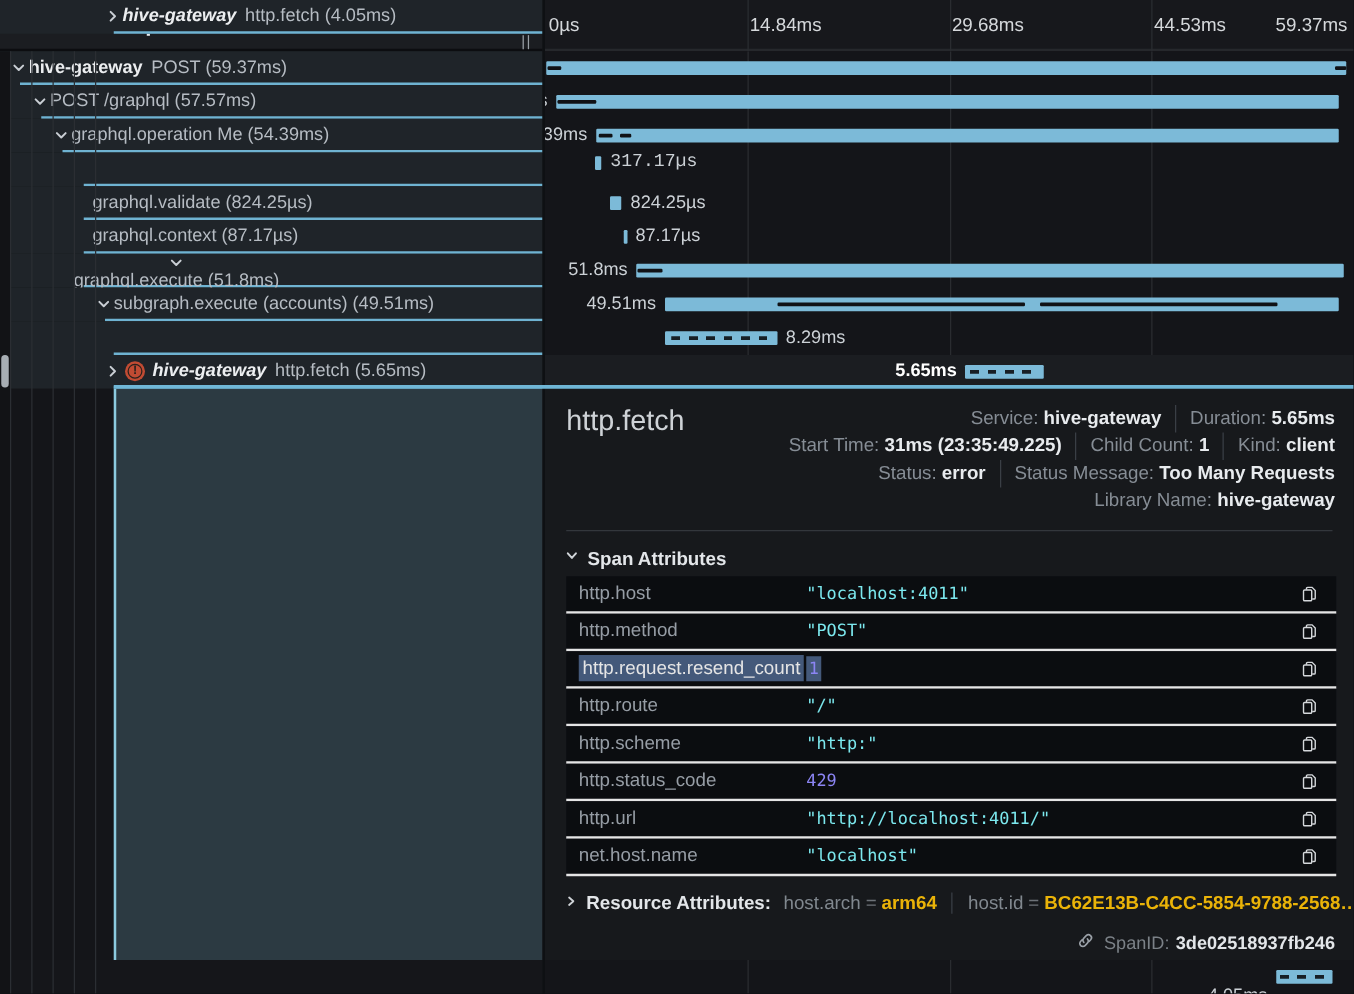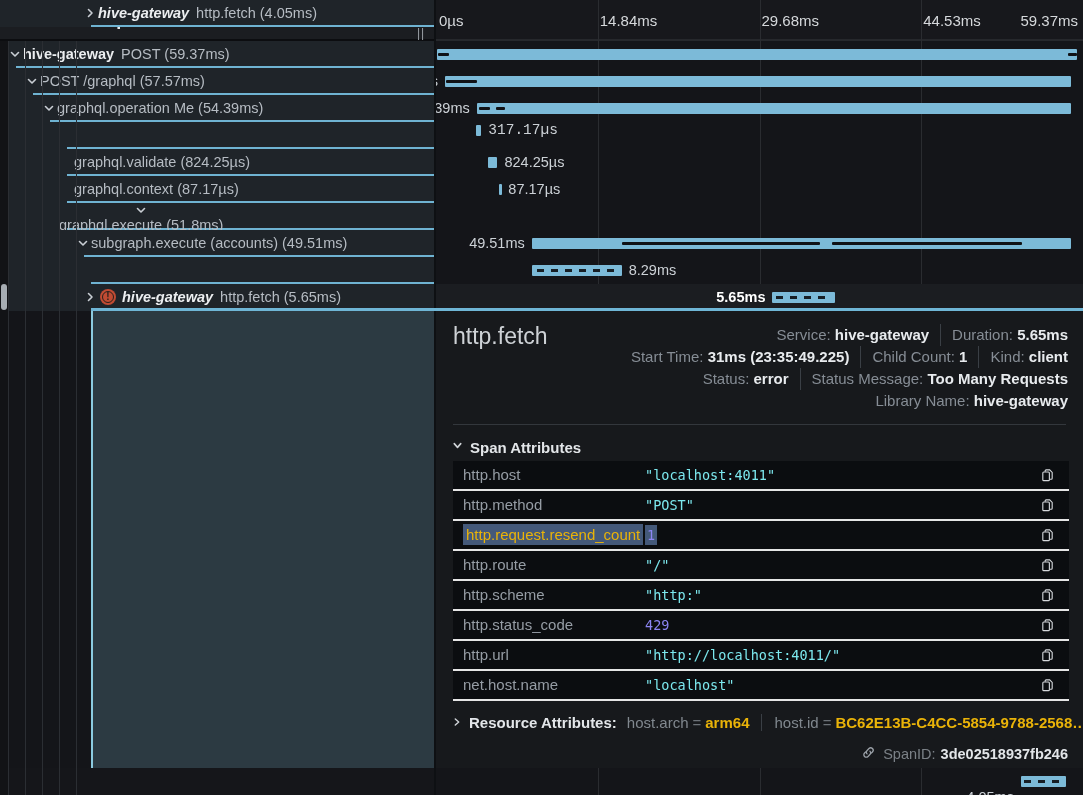--- a/index.html
+++ b/index.html
@@ -65,21 +65,21 @@
   .meta-item { display:inline-block; }
   .meta-item + .meta-item { border-left:1px solid #3a3f45; margin-left:11px; padding-left:11px; }
   .meta-label { color:#868d95; }
   .meta-value { color:#e8ebee; font-weight:bold; }
   #detail-divider { position:absolute; left:17px; top:113px; width:613px; height:1px; background:#33373c; }
   #attr-header { position:absolute; left:15px; top:127px; display:flex; align-items:center; cursor:pointer; }
   #attr-header .lbl { font-size:15px; font-weight:bold; color:#e3e6e9; margin-left:6px; }
   #attr-table { position:absolute; left:17px; top:150px; width:616px; }
   .attr-row { position:relative; height:30px; background:#0b0d10; border-bottom:2px solid #e5e5e5; }
   .attr-key { position:absolute; left:10px; top:0; line-height:28px; font-size:15px; color:#969da5; }
-  .attr-key .hl { background:#44597a; color:#eab308; padding:2px 3px; }
+  .attr-key .hl { background:#44597a; color:#e5e5e5; padding:2px 3px; }
   .attr-val { position:absolute; left:192px; top:0; line-height:28px; font-family:"DejaVu Sans Mono", monospace; font-size:13.5px; }
   .attr-val.str { color:#7ce8ee; }
   .attr-val.num { color:#8c85f4; }
   .attr-val .hl { background:#44597a; padding:2px 2px; }
   .copy-btn { position:absolute; right:14px; top:7px; width:15px; height:15px; cursor:pointer; }
   #resource-line { position:absolute; left:15px; top:403px; display:flex; align-items:center; white-space:nowrap; font-size:15px; }
   #resource-line .lbl { font-weight:bold; color:#e3e6e9; margin:0 10px 0 6px; }
   .res-pair .k { color:#81888f; }
   .res-pair .eq { color:#6d7278; padding:0 4px; }
   .res-pair .v { color:#eab308; font-weight:bold; }
@@ -260,20 +260,25 @@
           <span class="bar-label" style="left: 7%; margin-left: 7px;">317.17µs</span>
         </div>
         <div class="tl-row" style="top: 108px;">
           <div class="span-bar" style="left: 8%; width: 1.5%;"></div>
           <span class="bar-label" style="left: 9.5%; margin-left: 7px;">824.25µs</span>
         </div>
         <div class="tl-row" style="top: 135px;">
           <div class="span-bar" style="left: 9.7%; width: 0.4%;"></div>
           <span class="bar-label" style="left: 10.1%; margin-left: 7px;">87.17µs</span>
         </div>
+        <div class="tl-row" style="top: 162px;">
+          <div class="span-bar" style="left: 11.3%; width: 87.4%;"></div>
+          <div class="bar-mark" style="left: 11.4%; width: 3.1%;"></div>
+          <span class="bar-label" style="right: 88.7%; margin-right: 7px;">51.8ms</span>
+        </div>
         <div class="tl-row" style="top: 189px;">
           <div class="span-bar" style="left: 14.8%; width: 83.4%;"></div>
           <div class="bar-mark" style="left: 28.7%; width: 30.6%;"></div>
           <div class="bar-mark" style="left: 61.2%; width: 29.4%;"></div>
           <span class="bar-label" style="right: 85.2%; margin-right: 7px;">49.51ms</span>
         </div>
         <div class="tl-row" style="top: 216px;">
           <div class="span-bar" style="left: 14.8%; width: 13.9%;"></div>
           <div class="bar-dashes" style="left: 15.634%; width: 12.232%;"></div>
           <span class="bar-label" style="left: 28.7%; margin-left: 7px;">8.29ms</span>

